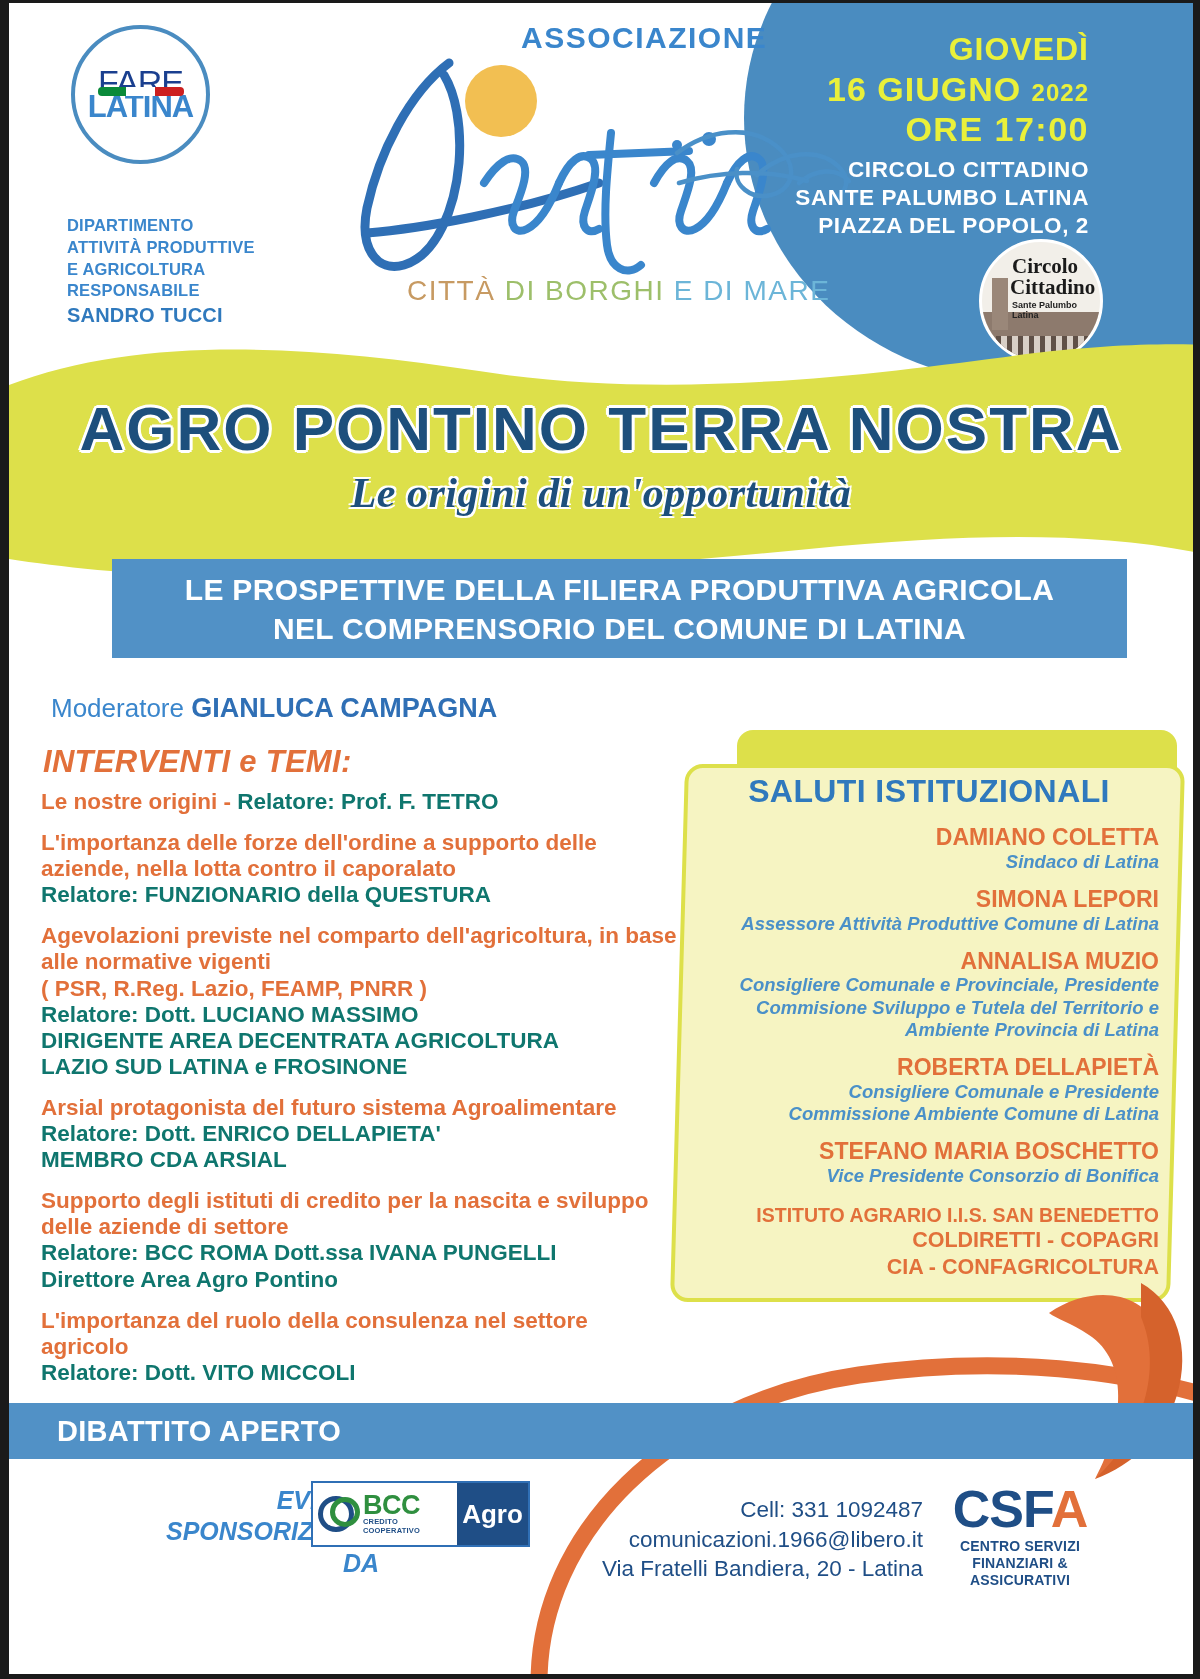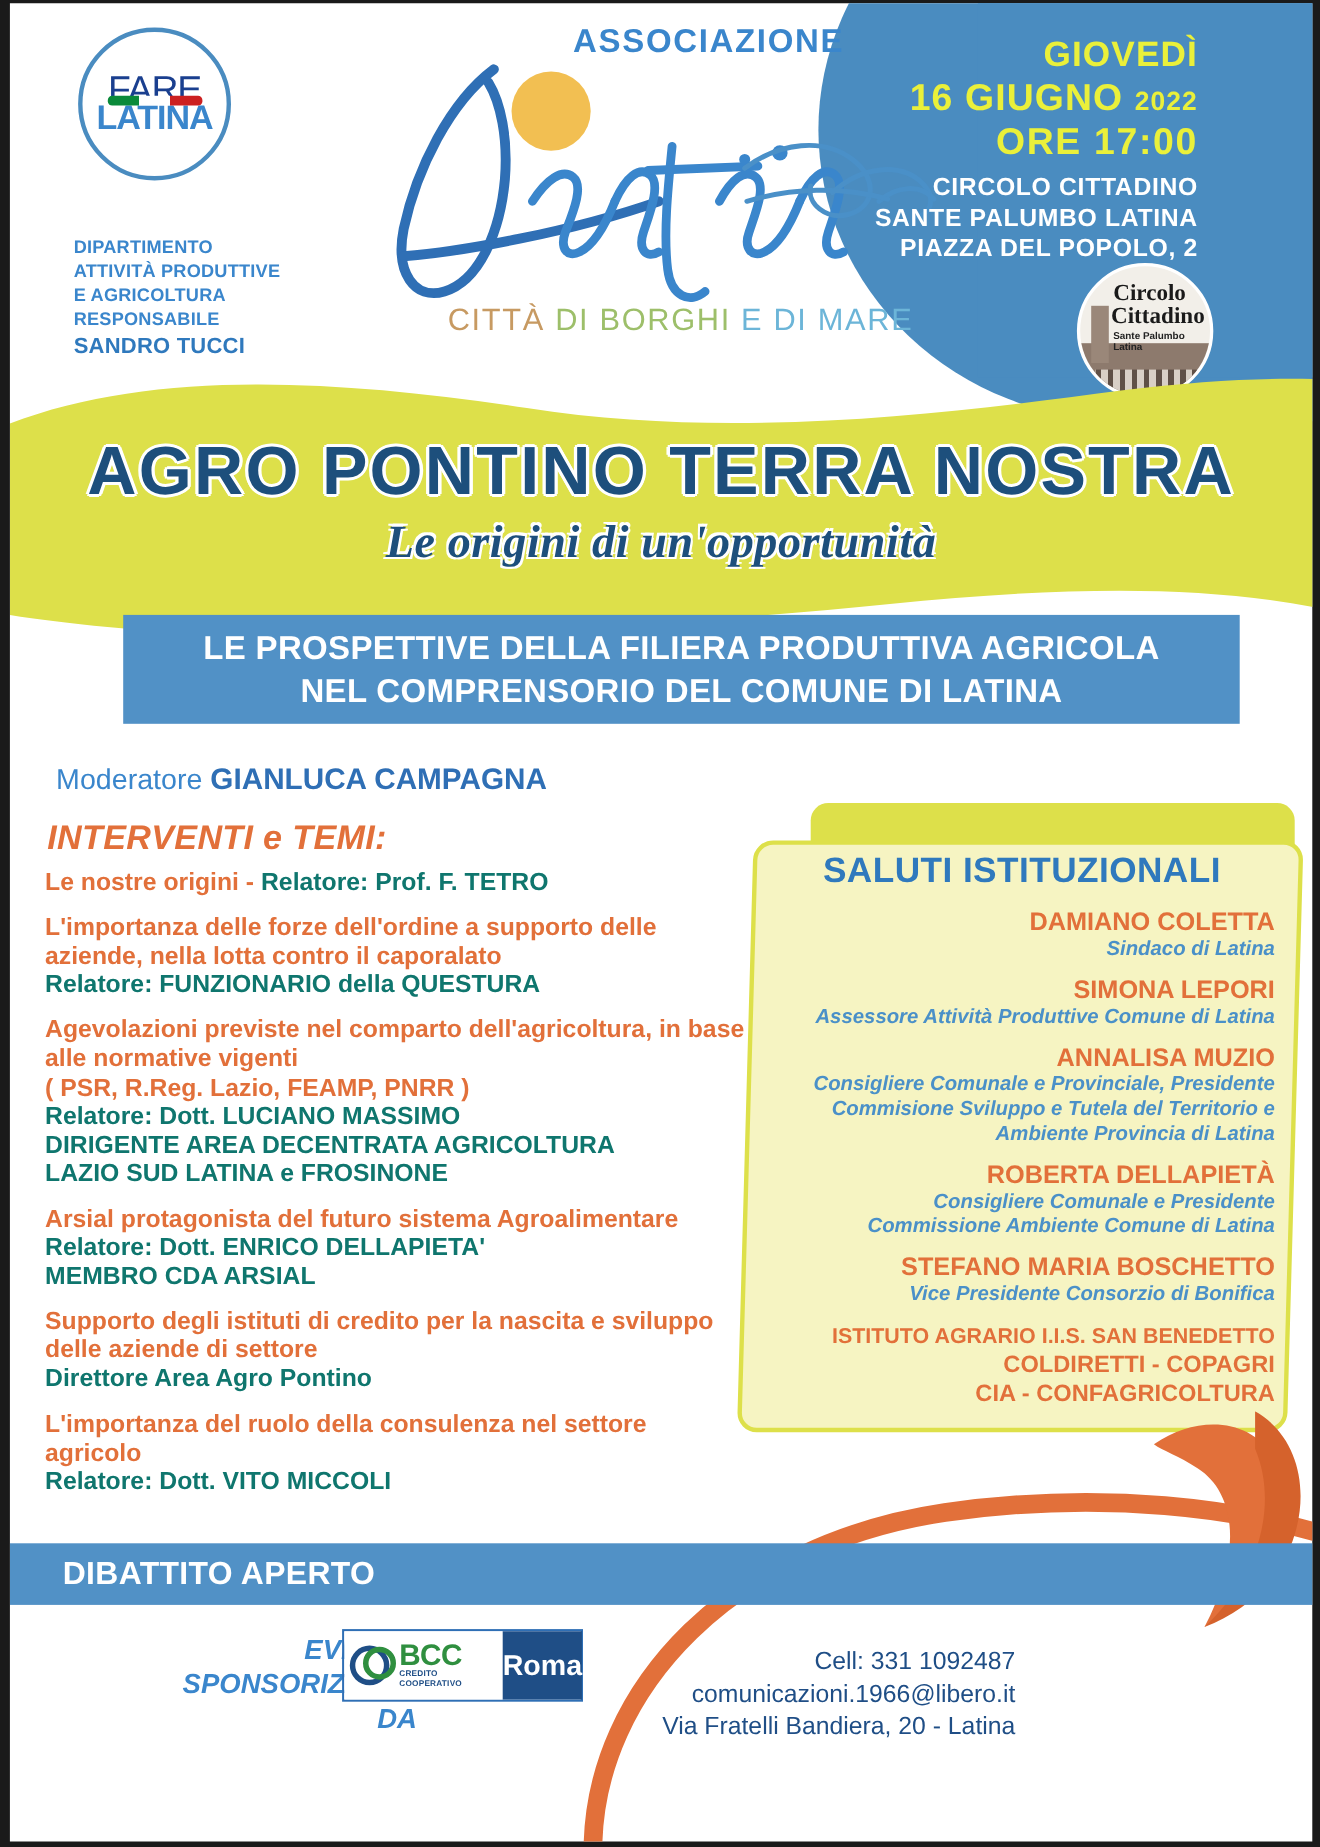--- a/index.html
+++ b/index.html
@@ -253,20 +253,21 @@
         <div class="pspeaker">DIRIGENTE AREA DECENTRATA AGRICOLTURA</div>
         <div class="pspeaker">LAZIO SUD LATINA e FROSINONE</div>
       </div>
       <div class="pitem">
         <div class="ptopic">Arsial protagonista del futuro sistema Agroalimentare</div>
         <div class="pspeaker">Relatore: Dott. ENRICO DELLAPIETA'</div>
         <div class="pspeaker">MEMBRO CDA ARSIAL</div>
       </div>
       <div class="pitem">
         <div class="ptopic">Supporto degli istituti di credito per la nascita e sviluppo delle aziende di settore</div>
+        <div class="pspeaker">Relatore: BCC ROMA Dott.ssa IVANA PUNGELLI</div>
         <div class="pspeaker">Direttore Area Agro Pontino</div>
       </div>
       <div class="pitem">
         <div class="ptopic">L'importanza del ruolo della consulenza nel settore agricolo</div>
         <div class="pspeaker">Relatore: Dott. VITO MICCOLI</div>
       </div>
     </div>
 
   <div class="abs" id="ypanel-tab"></div>
   <div class="abs" id="ypanel"></div>
@@ -307,39 +308,49 @@
   </div>
 
   <svg class="abs" id="swoosh" viewBox="0 0 700 420">
     <path d="M10,400 C10,250 140,120 330,92 C470,72 600,86 700,120" fill="none" stroke="#e2703a" stroke-width="17"></path>
     <path d="M520,30 C560,2 612,6 630,46 C652,96 622,164 566,196
              C596,140 600,78 560,52 C542,40 528,36 520,30 Z" fill="#e2703a"></path>
     <path d="M612,0 C648,20 662,66 648,112 C636,152 604,182 566,196
              C614,152 634,86 612,34 Z" fill="#d5622c"></path>
   </svg>
 
+  <div class="abs" id="csfa">
+    <div class="mark">
+      <span class="b">CS</span><span class="b">F</span><span class="o">A</span>
+    </div>
+    <div class="sub">
+      <div>CENTRO SERVIZI</div>
+      <div>FINANZIARI &amp;</div>
+      <div>ASSICURATIVI</div>
+    </div>
+  </div>
 
   <div class="abs" id="dibattito">
     <span>DIBATTITO APERTO</span>
   </div>
 
   <div class="abs" id="sponsor-text">
     <div>EVENTO</div>
     <div>SPONSORIZZATO DA</div>
   </div>
   <div class="abs" id="bcc">
     <div class="l">
       <div class="ring"></div>
       <div class="txt">
         <div class="bccw">BCC</div>
         <div class="cc">CREDITO COOPERATIVO</div>
       </div>
     </div>
     <div class="r">
-      <span>Roma</span>
+      <span>Agro</span>
     </div>
   </div>
 
   <div class="abs" id="contact">
     <div>Cell: 331 1092487</div>
     <div>comunicazioni.1966@libero.it</div>
     <div>Via Fratelli Bandiera, 20 - Latina</div>
   </div>
 
 </div>

